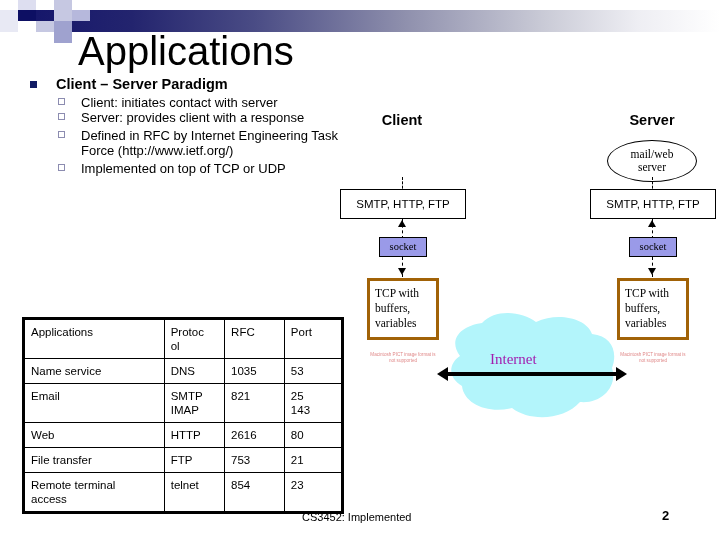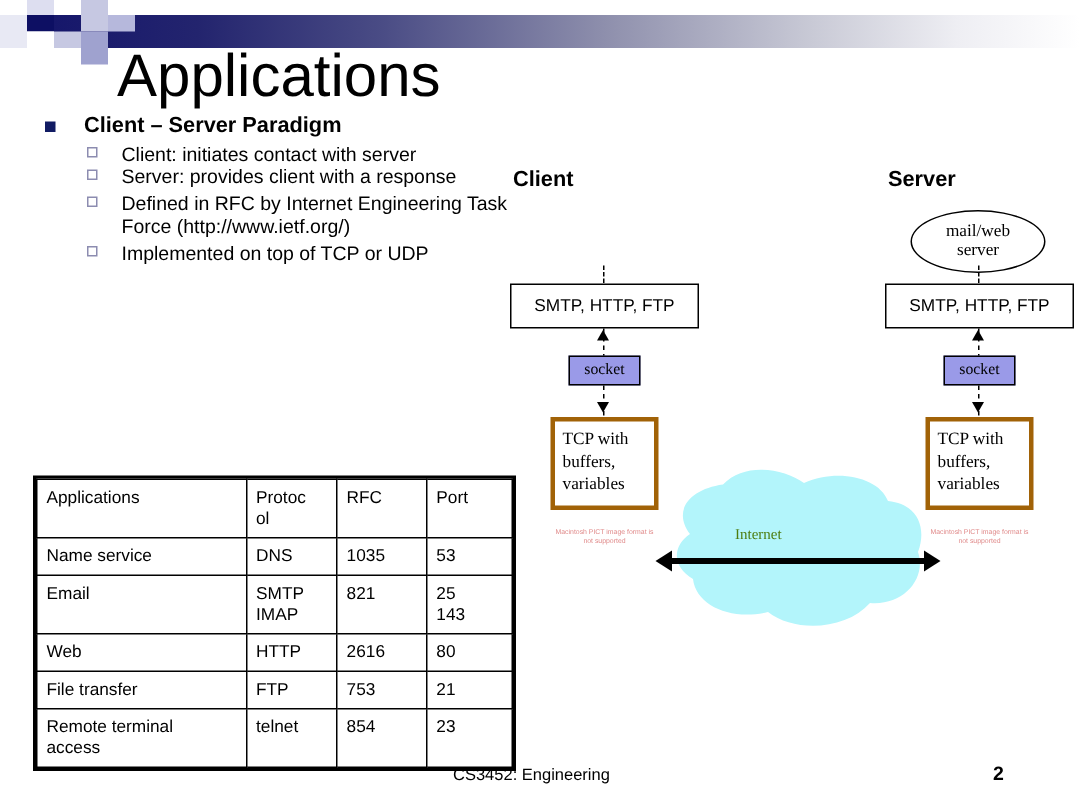--- a/index.html
+++ b/index.html
@@ -115,20 +115,21 @@
     position: absolute;
     left: 340px;
     top: 108px;
     width: 380px;
     height: 320px;
   }
   .dg-title {
     position: absolute;
     font-size: 14.5px;
     font-weight: bold;
+    text-align: center;
     width: 120px;
   }
   .ellipse {
     position: absolute;
     width: 90px;
     height: 42px;
     border: 1px solid #000;
     border-radius: 50%;
     box-sizing: border-box;
     font-family: "Liberation Serif", serif;
@@ -185,22 +186,22 @@
     position: absolute;
     width: 0; height: 0;
     border-left: 4px solid transparent;
     border-right: 4px solid transparent;
   }
   .arrow-up { border-bottom: 7px solid #000; }
   .arrow-dn { border-top: 7px solid #000; }
   .cloud-label {
     position: absolute;
     font-family: "Liberation Serif", serif;
-    font-size: 10px;
-    color: #4d7c0f;
+    font-size: 15px;
+    color: #a21caf;
   }
   .h-arrow-line {
     position: absolute;
     height: 4px;
     background: #000;
   }
   .h-arrow-left, .h-arrow-right {
     position: absolute;
     width: 0; height: 0;
     border-top: 7px solid transparent;
@@ -389,14 +390,14 @@
   <div class="pict-note" style="left:277px;top:244px;">Macintosh PICT image format is not supported</div>
 
   <div class="cloud-label" style="left:150px;top:243px;">Internet</div>
 
   <div class="h-arrow-line" style="left:108px;top:264px;width:168px;"></div>
   <div class="h-arrow-left" style="left:97px;top:259px;"></div>
   <div class="h-arrow-right" style="left:276px;top:259px;"></div>
 
 </div>
 
-<div class="footer-text">CS3452: Engineering</div>
+<div class="footer-text">CS3452: Implemented</div>
 <div class="footer-page">2</div>
 
 </body></html>

